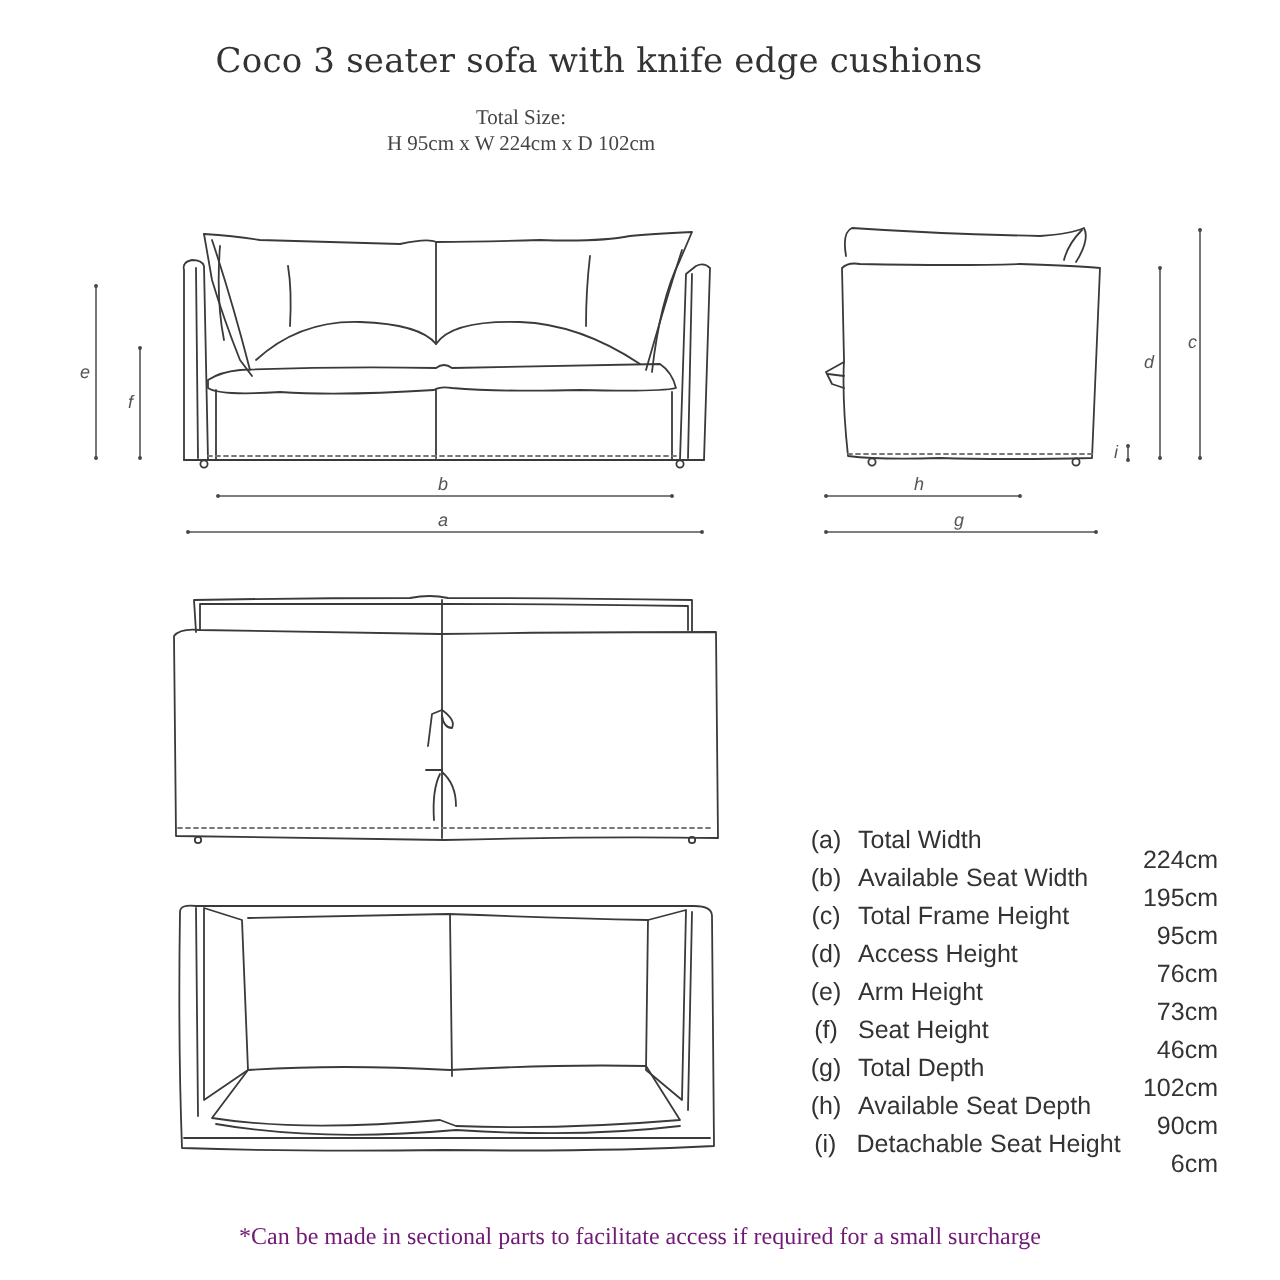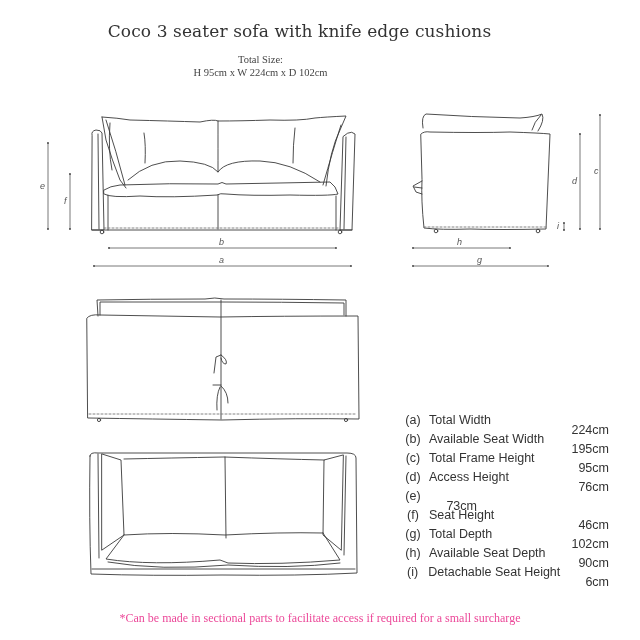--- a/index.html
+++ b/index.html
@@ -9,21 +9,21 @@
   .subtitle { left:0; width:521px; text-align:center; font-family:"Liberation Serif",serif; font-size:10.5px; color:#444; }
   .st1 { top:54px; }
   .st2 { top:67px;text-align:center; }
   svg.drawing { position:absolute; left:0; top:0; }
   .dimlbl { font-family:"Liberation Sans",sans-serif; font-style:italic; font-size:9px; fill:#555; }
   .spec { left:399px; top:410px; width:210px; font-family:"Liberation Sans",sans-serif; font-size:12.5px; color:#333; }
   .spec-row { display:flex; height:19.1px; align-items:center; }
   .spec-key { width:28px; text-align:center; }
   .spec-label { flex:1; padding-left:2px; white-space:nowrap; }
   .spec-val { width:50px; text-align:right;margin-top:20px; }
-  .footnote { left:0; width:640px; top:611px; text-align:center; font-family:"Liberation Serif",serif; font-size:12px; color:#ec4899; }
+  .footnote { left:0; width:640px; top:611px; text-align:center; font-family:"Liberation Serif",serif; font-size:12px; color:#701a75; }
 </style>
 </head>
 <body>
 
 <div class="abs title">Coco 3 seater sofa with knife edge cushions</div>
 <div class="abs subtitle st1">Total Size:</div>
 <div class="abs subtitle st2">H 95cm x W 224cm x D 102cm</div>
 
 <svg class="drawing" width="640" height="640" viewBox="0 0 640 640">
   <defs>
@@ -144,20 +144,21 @@
     <span class="spec-label">Total Frame Height</span>
     <span class="spec-val">95cm</span>
   </div>
   <div class="spec-row">
     <span class="spec-key">(d)</span>
     <span class="spec-label">Access Height</span>
     <span class="spec-val">76cm</span>
   </div>
   <div class="spec-row">
     <span class="spec-key">(e)</span>
+    <span class="spec-label">Arm Height</span>
     <span class="spec-val">73cm</span>
   </div>
   <div class="spec-row">
     <span class="spec-key">(f)</span>
     <span class="spec-label">Seat Height</span>
     <span class="spec-val">46cm</span>
   </div>
   <div class="spec-row">
     <span class="spec-key">(g)</span>
     <span class="spec-label">Total Depth</span>

